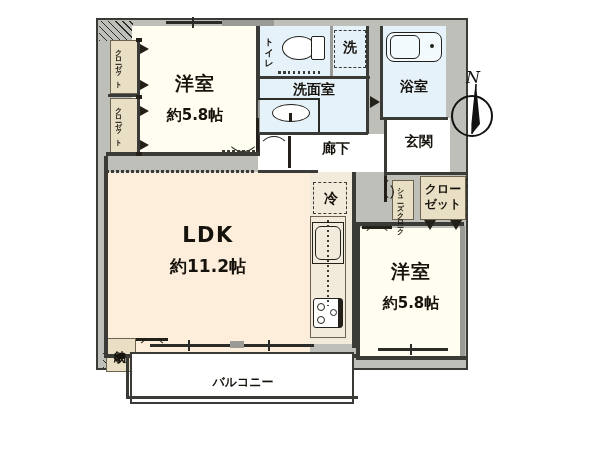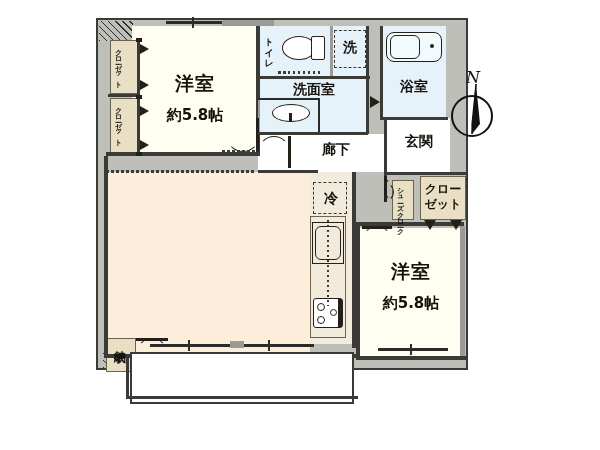--- a/index.html
+++ b/index.html
@@ -213,26 +213,29 @@
 
   <div class="abs arc" style="left:374px;top:182px;width:20px;height:20px;
               border-color:transparent #23201A transparent transparent;"></div>
 
   <div class="lbl lbl-big" style="left:165px;top:74px;width:60px;">洋室</div>
   <div class="lbl lbl-sub" style="left:160px;top:108px;width:70px;">約5.8帖</div>
 
   <div class="lbl lbl-big" style="left:381px;top:262px;width:60px;">洋室</div>
   <div class="lbl lbl-sub" style="left:376px;top:296px;width:70px;">約5.8帖</div>
 
+  <div class="lbl ldk-t" style="left:178px;top:224px;width:60px;">LDK</div>
+  <div class="lbl ldk-s" style="left:168px;top:258px;width:80px;">約11.2帖</div>
 
   <div class="lbl lbl-med" style="left:286px;top:82px;width:56px;">洗面室</div>
   <div class="lbl lbl-med" style="left:393px;top:80px;width:42px;font-family:Liberation Serif, serif;">浴室</div>
   <div class="lbl lbl-xs vert" style="left:264px;top:32px;">トイレ</div>
-  <div class="lbl lbl-med" style="left:315px;top:142px;width:42px;">廊下</div>
+  <div class="lbl lbl-med" style="left:315px;top:142px;width:42px;font-family:Liberation Mono, monospace;">廊下</div>
   <div class="lbl lbl-med" style="left:398px;top:134px;width:42px;">玄関</div>
+  <div class="lbl lbl-sm" style="left:200px;top:376px;width:86px;">バルコニー</div>
 
   <div class="lbl lbl-tiny vert" style="left:114px;top:44px;">クローゼット</div>
   <div class="lbl lbl-tiny vert" style="left:114px;top:102px;">クローゼット</div>
   <div class="lbl lbl-sm" style="left:421px;top:182px;width:44px;white-space:normal;line-height:1.25;">クローゼット</div>
   <div class="lbl lbl-tiny vert" style="left:396px;top:183px;">シューズクローク</div>
   <div class="lbl lbl-sm vert" style="left:114px;top:341px;">収納</div>
 
   <div class="lbl lbl-med" style="left:320px;top:191px;width:22px;">冷</div>
   <div class="lbl lbl-med" style="left:339px;top:40px;width:22px;">洗</div>
 

